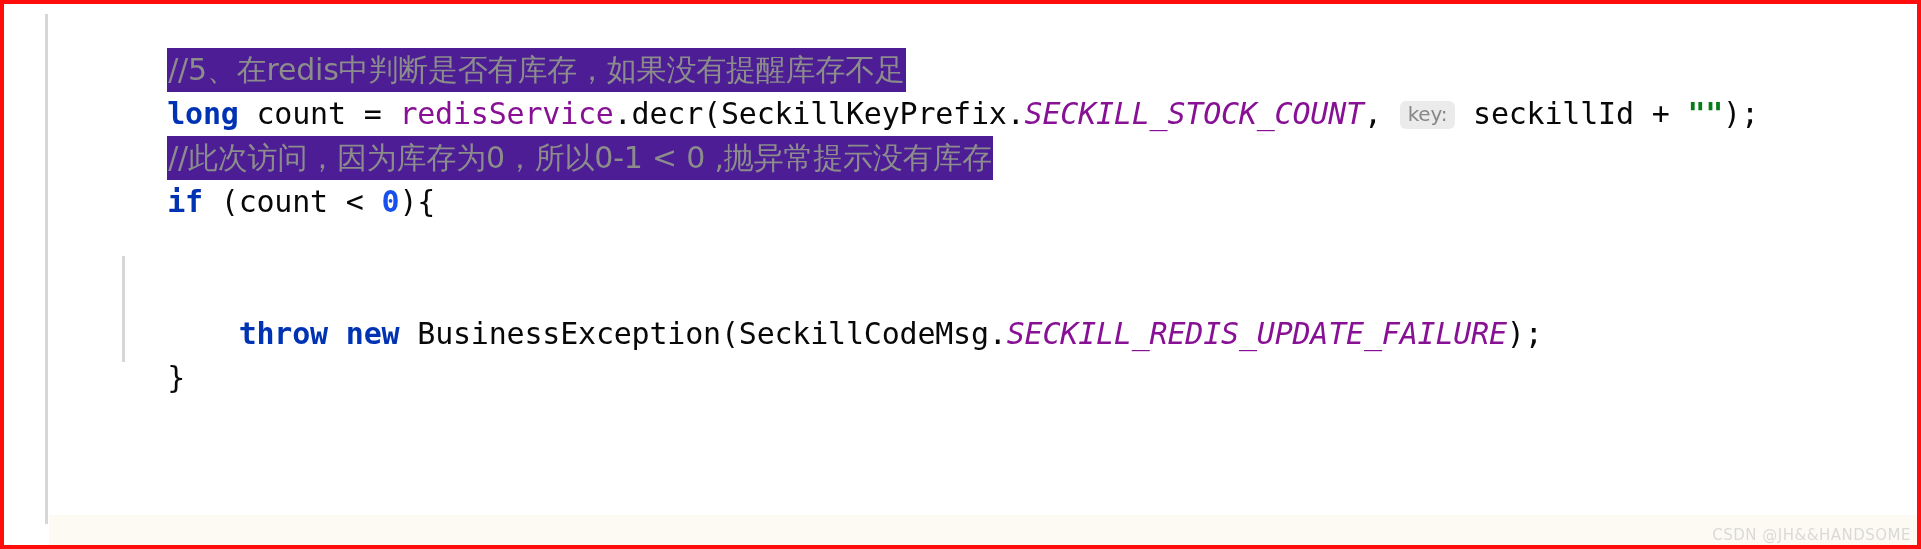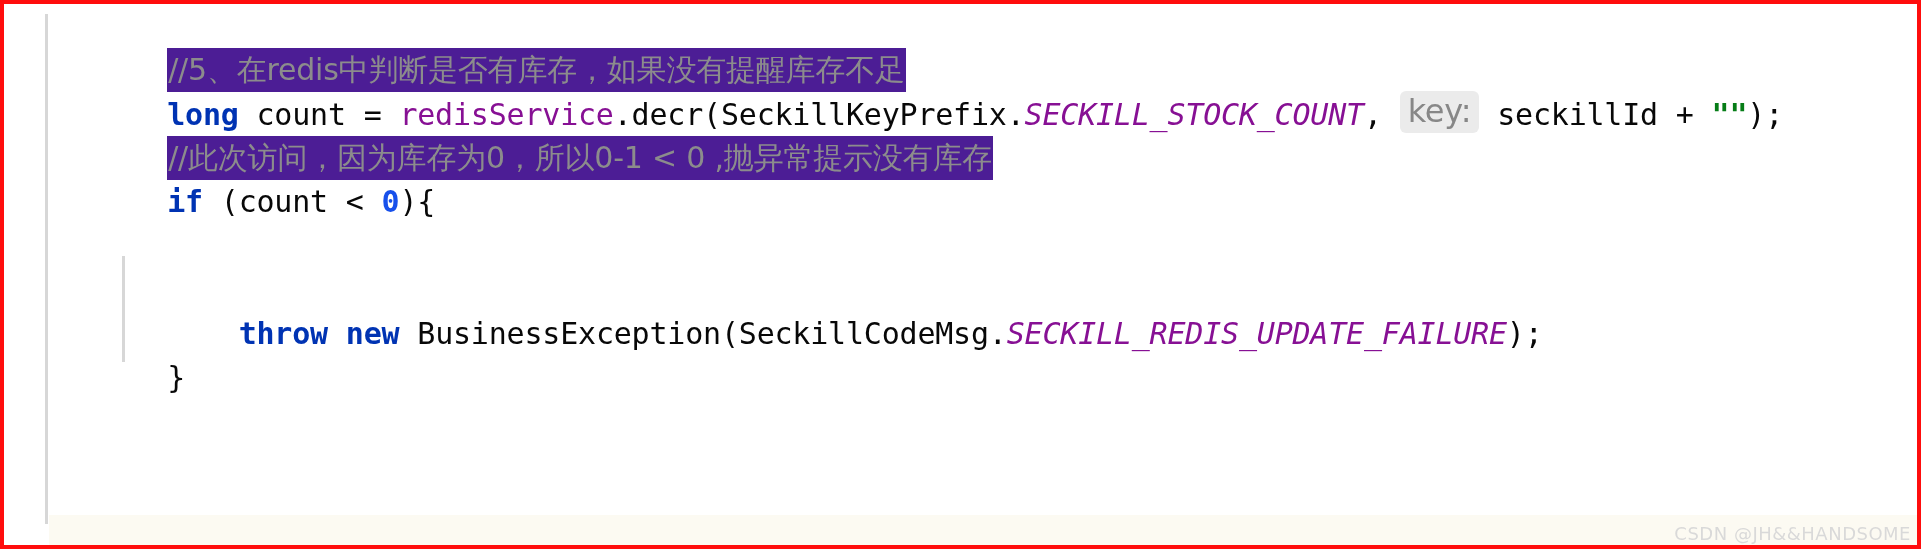--- a/index.html
+++ b/index.html
@@ -55,21 +55,21 @@
     display: inline-block;
     line-height: 44px;
     padding: 0 1px;
     color: #8c8c8c;
   }
   .hint {
     background: #ebebeb;
     color: #878787;
     border-radius: 6px;
     padding: 1px 8px 3px 8px;
-    font-size: 32px;
+    font-size: 20px;
     font-family: "DejaVu Sans", "Liberation Sans", sans-serif;
     position: relative;
     top: -3px;
   }
   .cjk { font-family: "DejaVu Sans", "Liberation Sans", sans-serif; }
   
   #indent-guide {
     position: absolute;
     left: 62px;
     top: 252px;
@@ -84,21 +84,21 @@
     right: 0px;
     bottom: 0px;
     height: 30px;
     background: #fcfaf2;
   }
   #watermark {
     position: absolute;
     right: 6px;
     bottom: 1px;
     font-family: "DejaVu Sans", "Liberation Sans", sans-serif;
-    font-size: 18px;
+    font-size: 15px;
     letter-spacing: 0.5px;
     color: #d8d8d8;
     opacity: 0.95;
     z-index: 5;
     white-space: nowrap;
   }
 </style>
 </head>
 <body>
 

